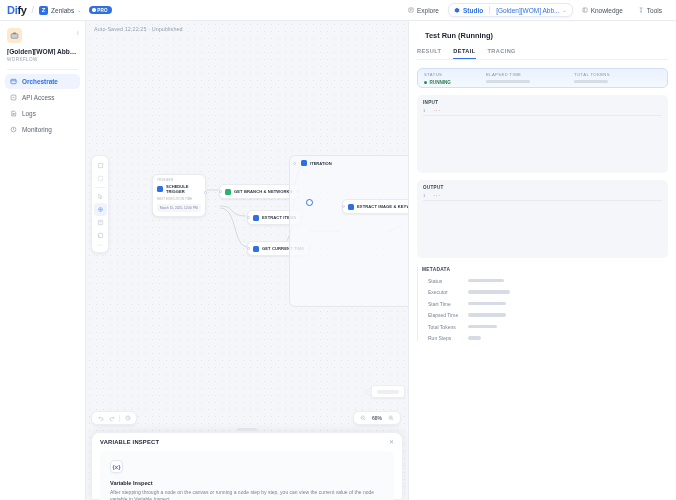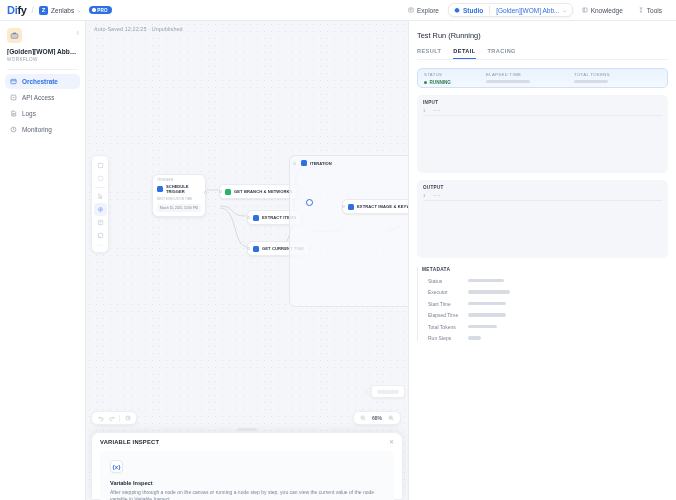--- a/index.html
+++ b/index.html
@@ -202,21 +202,21 @@
     box-shadow:0 1px 2px rgba(16,24,40,.04);
   }
   .vi-h { margin-top:7px; font-size:5.6px; font-weight:700; color:#1b2332; }
   .vi-p { margin-top:3px; font-size:5px; color:#7b8496; line-height:1.45; max-width:280px; }
 
   
   .rpanel {
     position:absolute; top:21px; left:408px; width:268px; height:479px;
     background:#ffffff; border-left:1px solid #e9ebf0; padding:0 8px;
   }
-  .rp-title { padding-top:10px; font-size:7.4px; font-weight:400; color:#1b2332; }
+  .rp-title { padding-top:10px; font-size:7.4px; font-weight:700; color:#1b2332;margin-left:8px; }
   .rp-tabs { display:flex; gap:12px; margin-top:8px; border-bottom:1px solid #eef0f4; }
   .rp-tab {
     font-size:5.6px; color:#8b93a2; letter-spacing:.4px; padding-bottom:4px;
     font-weight:600;
   }
   .rp-tab.active { color:#1b2332; border-bottom:1.5px solid #2f6fe4; }
 
   .status-card {
     margin-top:8px; height:20px; border:1px solid #cfe0f7; border-radius:5px;
     background:linear-gradient(180deg,#eaf2fe 0%, #f4f9ff 100%);

